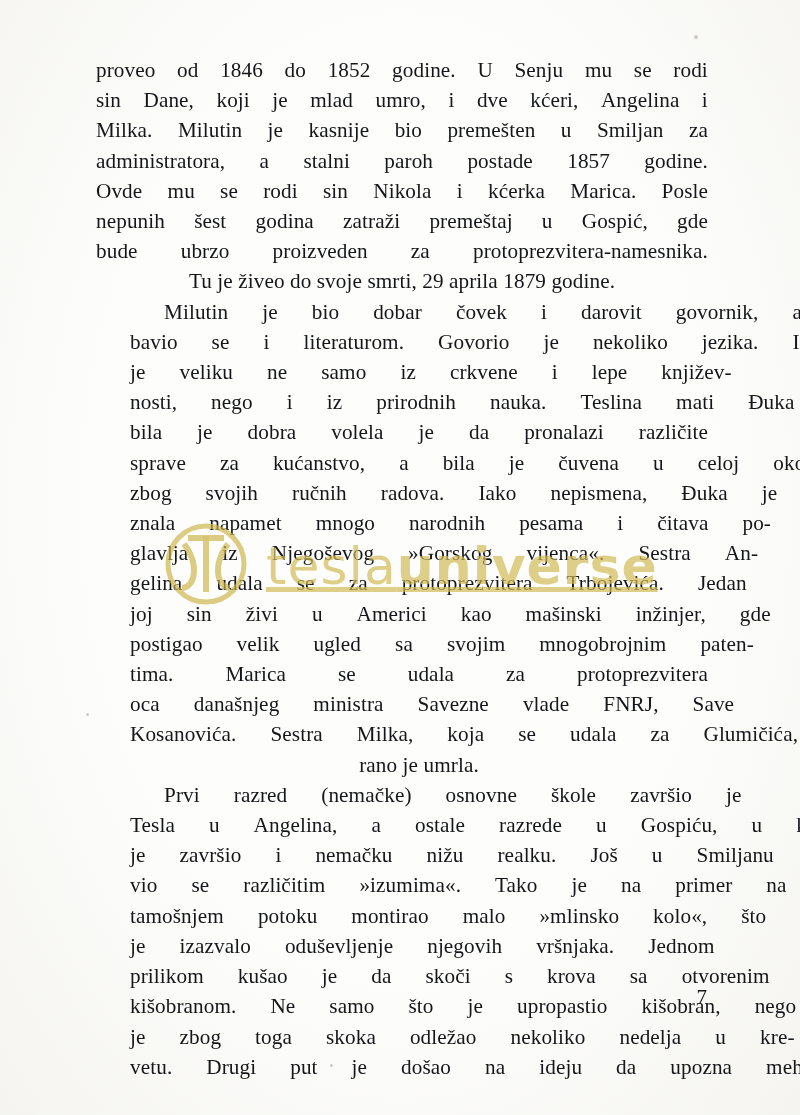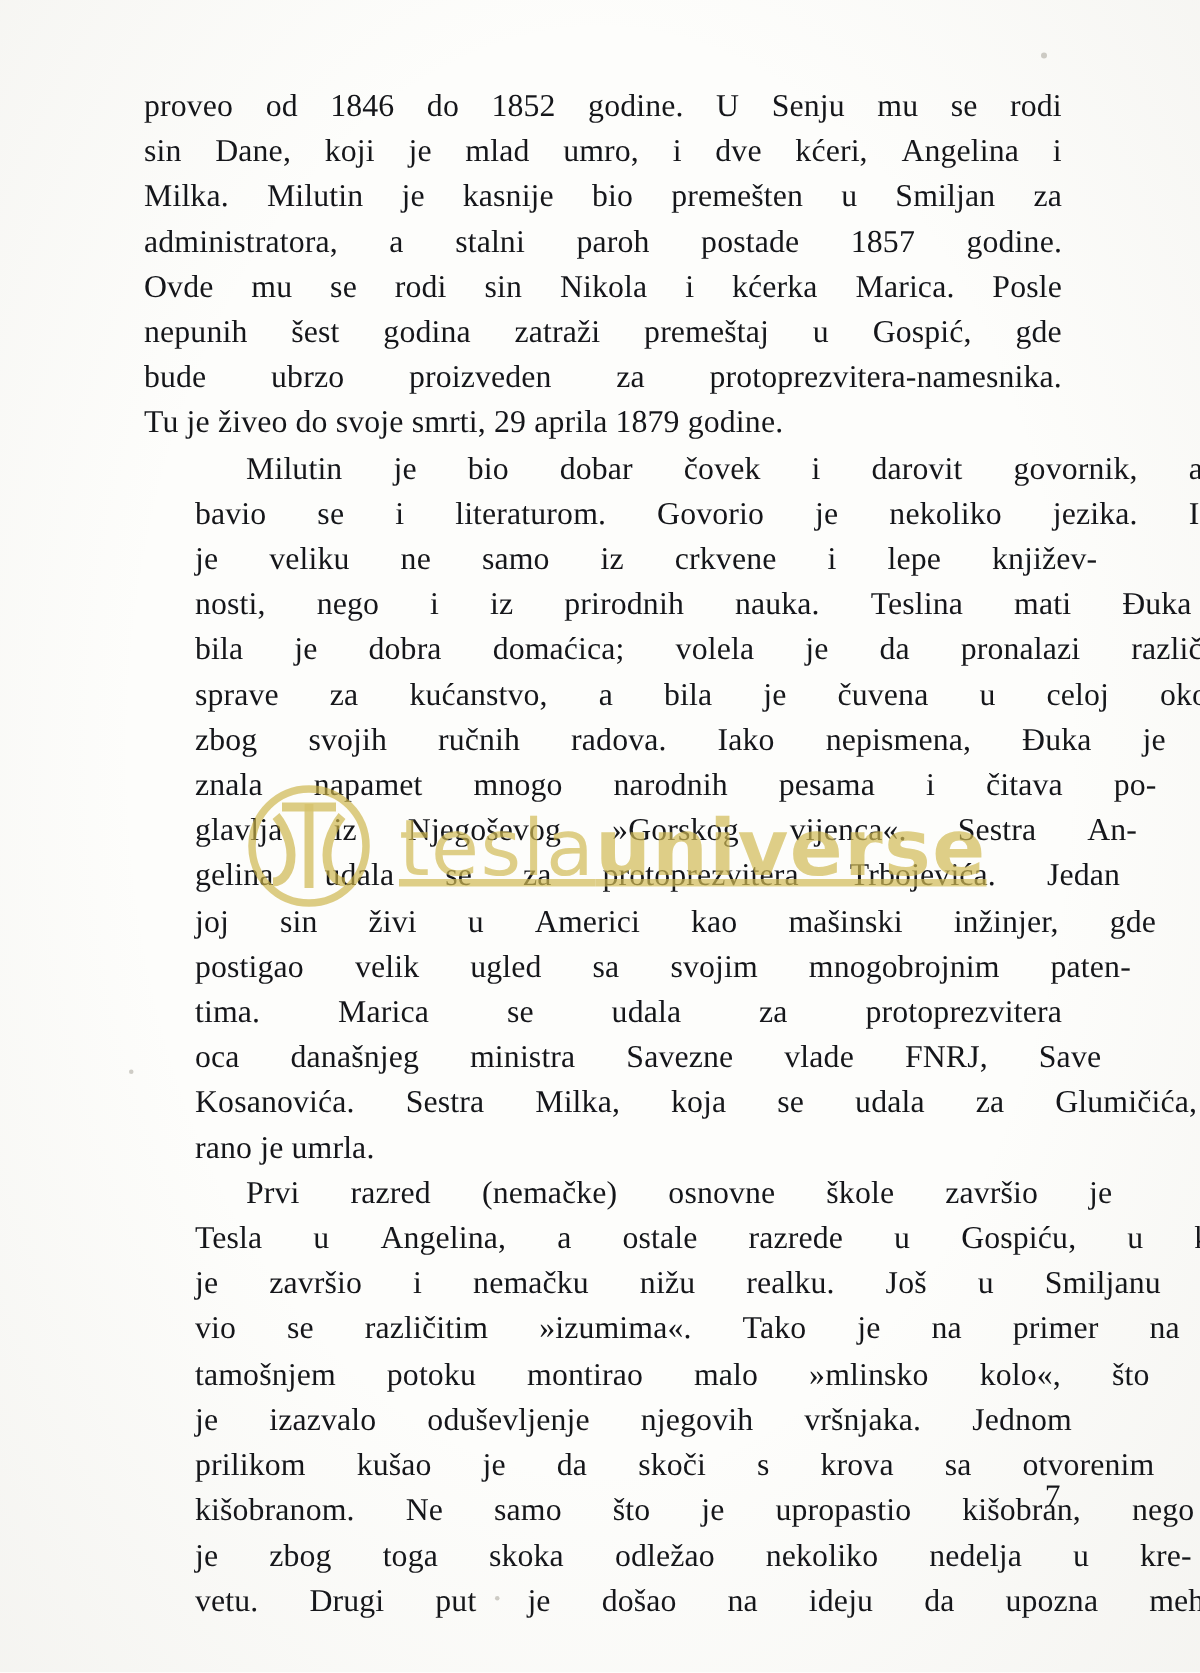--- a/index.html
+++ b/index.html
@@ -52,21 +52,21 @@
     text-indent: 0;
   }
 
   
   .line {
     display: flex;
     justify-content: space-between;
     white-space: nowrap;
   }
   .line.last {
-    justify-content: flex-start;
+    justify-content: center;
   }
   .line.indent {
     padding-left: 34px;
   }
   .line > span {
     display: inline-block;
   }
 
   .page-number {
     position: absolute;
@@ -247,21 +247,20 @@
           <span>prirodnih</span>
           <span>nauka.</span>
           <span>Teslina</span>
           <span>mati</span>
           <span>Đuka</span>
         </div>
       <div class="line">
           <span>bila</span>
           <span>je</span>
           <span>dobra</span>
-          <span>domaćica;</span>
           <span>volela</span>
           <span>je</span>
           <span>da</span>
           <span>pronalazi</span>
           <span>različite</span>
         </div>
       <div class="line">
           <span>sprave</span>
           <span>za</span>
           <span>kućanstvo,</span>

